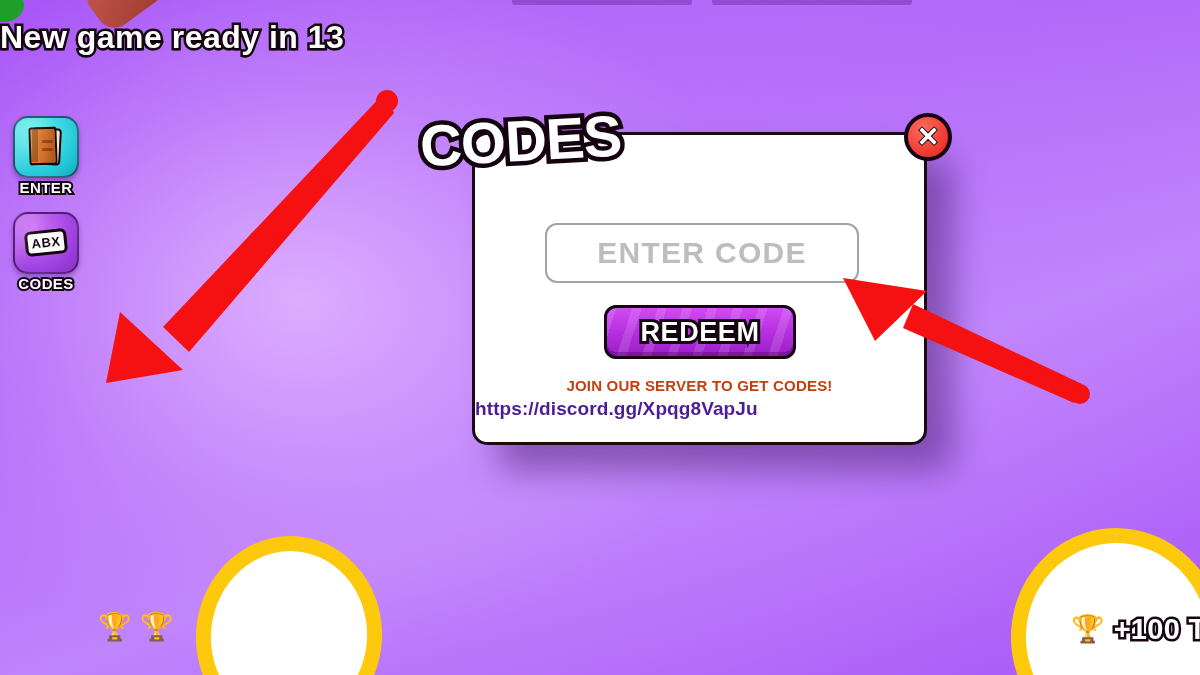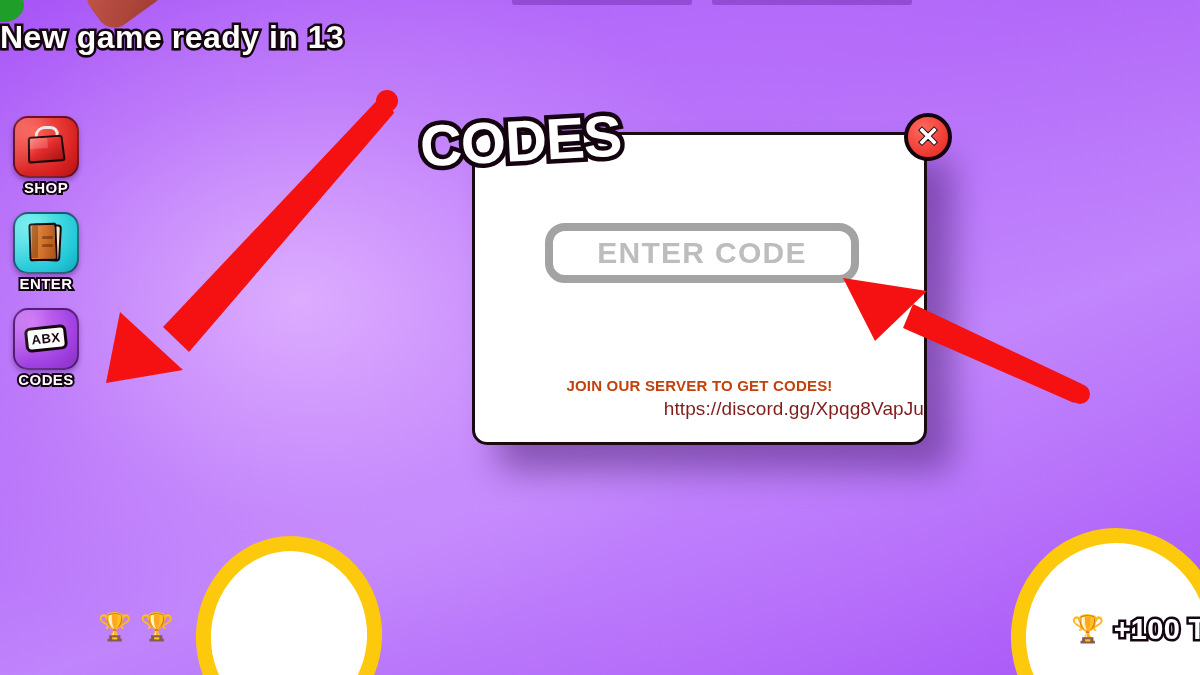--- a/index.html
+++ b/index.html
@@ -201,22 +201,22 @@
     cursor:pointer;
   }
   #close-button .xg {
     color:#fff; font-size:27px; font-weight:bold; line-height:1;
     -webkit-text-stroke:2px #140410; paint-order: stroke fill;
   }
 
   #code-input {
     position:absolute; left:70px; top:88px;
     width:314px; height:60px;
-    border:8px solid #a3a3a3;
-    border-radius:20px;
+    border:2px solid #a3a3a3;
+    border-radius:12px;
     background:#ffffff;
     outline:none;
     text-align:center;
     font-family:"Liberation Sans", sans-serif;
     font-size:30px; font-weight:bold; letter-spacing:1.3px;
     color:#3a3a3a;
   }
   #code-input::placeholder { color:#bdbdbd; }
 
   #redeem-button {
@@ -239,23 +239,23 @@
   }
 
   #join-text {
     position:absolute; left:0; top:242px; width:100%;
     text-align:center;
     font-size:15px; font-weight:bold; letter-spacing:0.2px;
     color:#c2410c;
   }
   #discord-link {
     position:absolute; left:0; top:263px; width:100%;
-    text-align:right;
-    font-size:19px; font-weight:normal; letter-spacing:0.1px;
-    color:#7f1d1d;
+    text-align:left;
+    font-size:19px; font-weight:bold; letter-spacing:0.1px;
+    color:#4c1d95;
     text-decoration:none;
     cursor:pointer;
   }
 
   
   #arrow-left, #arrow-right {
     position:absolute; left:0; top:0;
     width:1200px; height:675px;
     pointer-events:none;
   }
@@ -293,29 +293,20 @@
   <div class="hud-bar b1"></div>
   <div class="hud-bar b2"></div>
 
   <div class="blob-red"></div>
   <div class="blob-green"></div>
 
   <div id="header-title">New game ready in 13</div>
 
   <div id="sidebar">
 
-    <div class="side-btn">
-      <div class="side-tile tile-shop">
-        <div class="ic">
-          <div class="basket-handle"></div>
-          <div class="basket-body"></div>
-        </div>
-      </div>
-      <div class="side-label">SHOP</div>
-    </div>
 
 
     <div class="side-btn">
       <div class="side-tile tile-quests">
         <div class="ic">
           <div class="bk-back"></div>
           <div class="bk-front"></div>
           <div class="bk-spine"></div>
           <div class="bk-line1"></div>
           <div class="bk-line2"></div>
@@ -340,20 +331,23 @@
   <div id="codes-dialog">
 
     <div id="dialog-title">CODES</div>
 
     <div id="close-button">
       <span class="xg">✕</span>
     </div>
 
     <input id="code-input" type="text" placeholder="ENTER CODE" style="">
 
+    <div id="redeem-button">
+      <span class="rtxt">REDEEM</span>
+    </div>
 
     <div id="join-text">JOIN OUR SERVER TO GET CODES!</div>
     <a id="discord-link" href="#">https://discord.gg/Xpqg8VapJu</a>
   </div>
 
   <svg id="arrow-left" viewBox="0 0 1200 675">
     <g fill="#f51111">
       <path d="M 385,92 L 163,327 L 189,352 L 394,113 Z"></path>
       <circle cx="387" cy="101" r="11"></circle>
       <path d="M 106,383 L 120,312 L 183,370 Z"></path>

